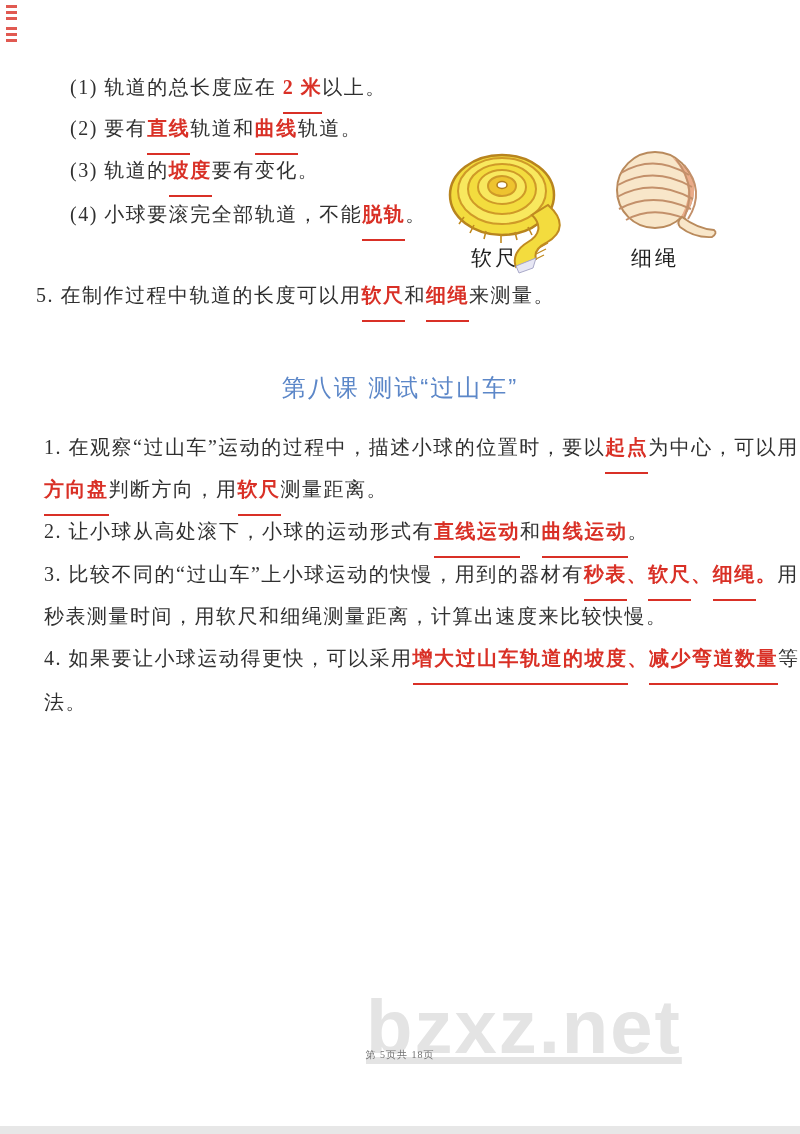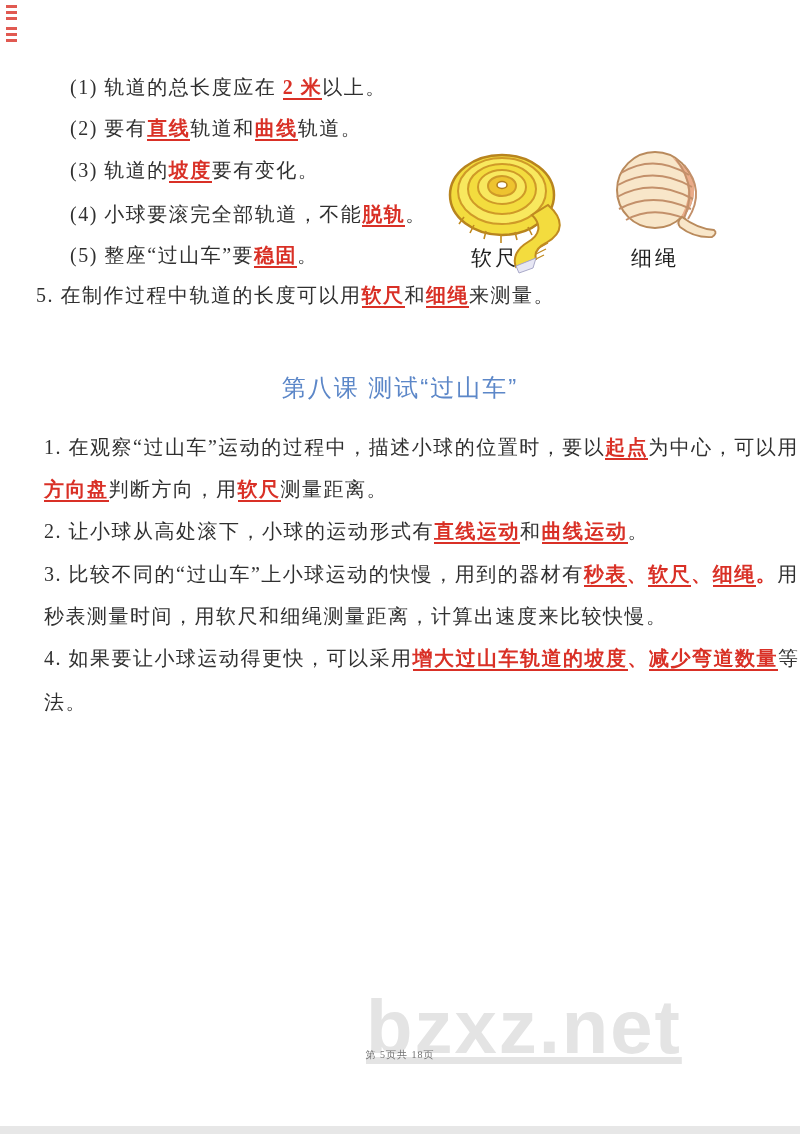--- a/index.html
+++ b/index.html
@@ -3,21 +3,21 @@
 <meta charset="utf-8">
 <style>
   html,body{margin:0;padding:0;background:#ffffff;}
   .page{position:relative;width:800px;height:1134px;background:#ffffff;overflow:hidden;
         font-family:"Liberation Serif","DejaVu Serif",serif;}
   .tline{position:absolute;font-size:20px;line-height:28px;letter-spacing:1.5px;
          color:var(--body-text);white-space:nowrap;}
   .tline .plain{color:var(--body-text);margin-top:20px;}
   .tline .red{color:var(--accent-red);font-weight:bold;}
   .tline .red-u{color:var(--accent-red);font-weight:bold;
-                border-bottom:2px solid var(--accent-red);padding-bottom:0px;}
+                border-bottom:2px solid var(--accent-red);padding-bottom:14px;}
   .heading{position:absolute;left:0;right:0;top:372px;text-align:center;
            font-family:"Liberation Sans","DejaVu Sans",sans-serif;font-weight:normal;
            font-size:24px;letter-spacing:2px;color:var(--heading-blue);}
   .illus{position:absolute;left:440px;top:145px;width:280px;height:130px;}
   .tool-label{position:absolute;top:244px;width:110px;text-align:center;
               font-size:21px;letter-spacing:3px;color:#1f1f1f;}
   .label-tape{left:440px;}
   .label-string{left:600px;}
   .watermark{position:absolute;left:366px;top:983px;
              font-family:"Liberation Sans","DejaVu Sans",sans-serif;font-weight:bold;
@@ -34,21 +34,20 @@
 
 <div class="page">
 
   <div class="corner-mark cm1"></div>
   <div class="corner-mark cm2"></div>
 
   <div class="tline" style="left:70px;top:73px"><span class="plain">(1) 轨道的总长度应在 </span><span class="red-u">2 米</span><span class="plain">以上。</span></div>
   <div class="tline" style="left:70px;top:114px"><span class="plain">(2) 要有</span><span class="red-u">直线</span><span class="plain">轨道和</span><span class="red-u">曲线</span><span class="plain">轨道。</span></div>
   <div class="tline" style="left:70px;top:156px"><span class="plain">(3) 轨道的</span><span class="red-u">坡度</span><span class="plain">要有变化。</span></div>
   <div class="tline" style="left:70px;top:200px"><span class="plain">(4) 小球要滚完全部轨道，不能</span><span class="red-u">脱轨</span><span class="plain">。</span></div>
-  <div class="tline" style="left:70px;top:241px"><span class="plain">(5) 整座“过山车”要</span><span class="red-u">稳固</span><span class="plain">。</span></div>
   <div class="tline" style="left:36px;top:281px"><span class="plain">5. 在制作过程中轨道的长度可以用</span><span class="red-u">软尺</span><span class="plain">和</span><span class="red-u">细绳</span><span class="plain">来测量。</span></div>
 
   <svg class="illus" viewBox="0 0 280 130" aria-hidden="true">
     <g>
       <ellipse cx="62" cy="50" rx="52" ry="40" style="fill:var(--tape-yellow)" stroke="#b8841e" stroke-width="2.5"></ellipse>
       <path d="M24,72 l-5,7 M34,80 l-4,8 M46,86 l-2,8 M61,89 l0,9 M75,87 l2,8 M88,82 l4,8 M99,74 l5,7" stroke="#c08a20" stroke-width="1.6" fill="none"></path>
       <ellipse cx="62" cy="46" rx="44" ry="33" fill="#f8e85e" stroke="#cf9a28" stroke-width="2"></ellipse>
       <ellipse cx="62" cy="44" rx="34" ry="25" style="fill:var(--tape-yellow)" stroke="#cf9a28" stroke-width="2"></ellipse>
       <ellipse cx="62" cy="42" rx="24" ry="17" fill="#f8e85e" stroke="#cf9a28" stroke-width="2"></ellipse>
       <ellipse cx="62" cy="41" rx="14" ry="10" style="fill:var(--tape-orange)" stroke="#cf9a28" stroke-width="2"></ellipse>

